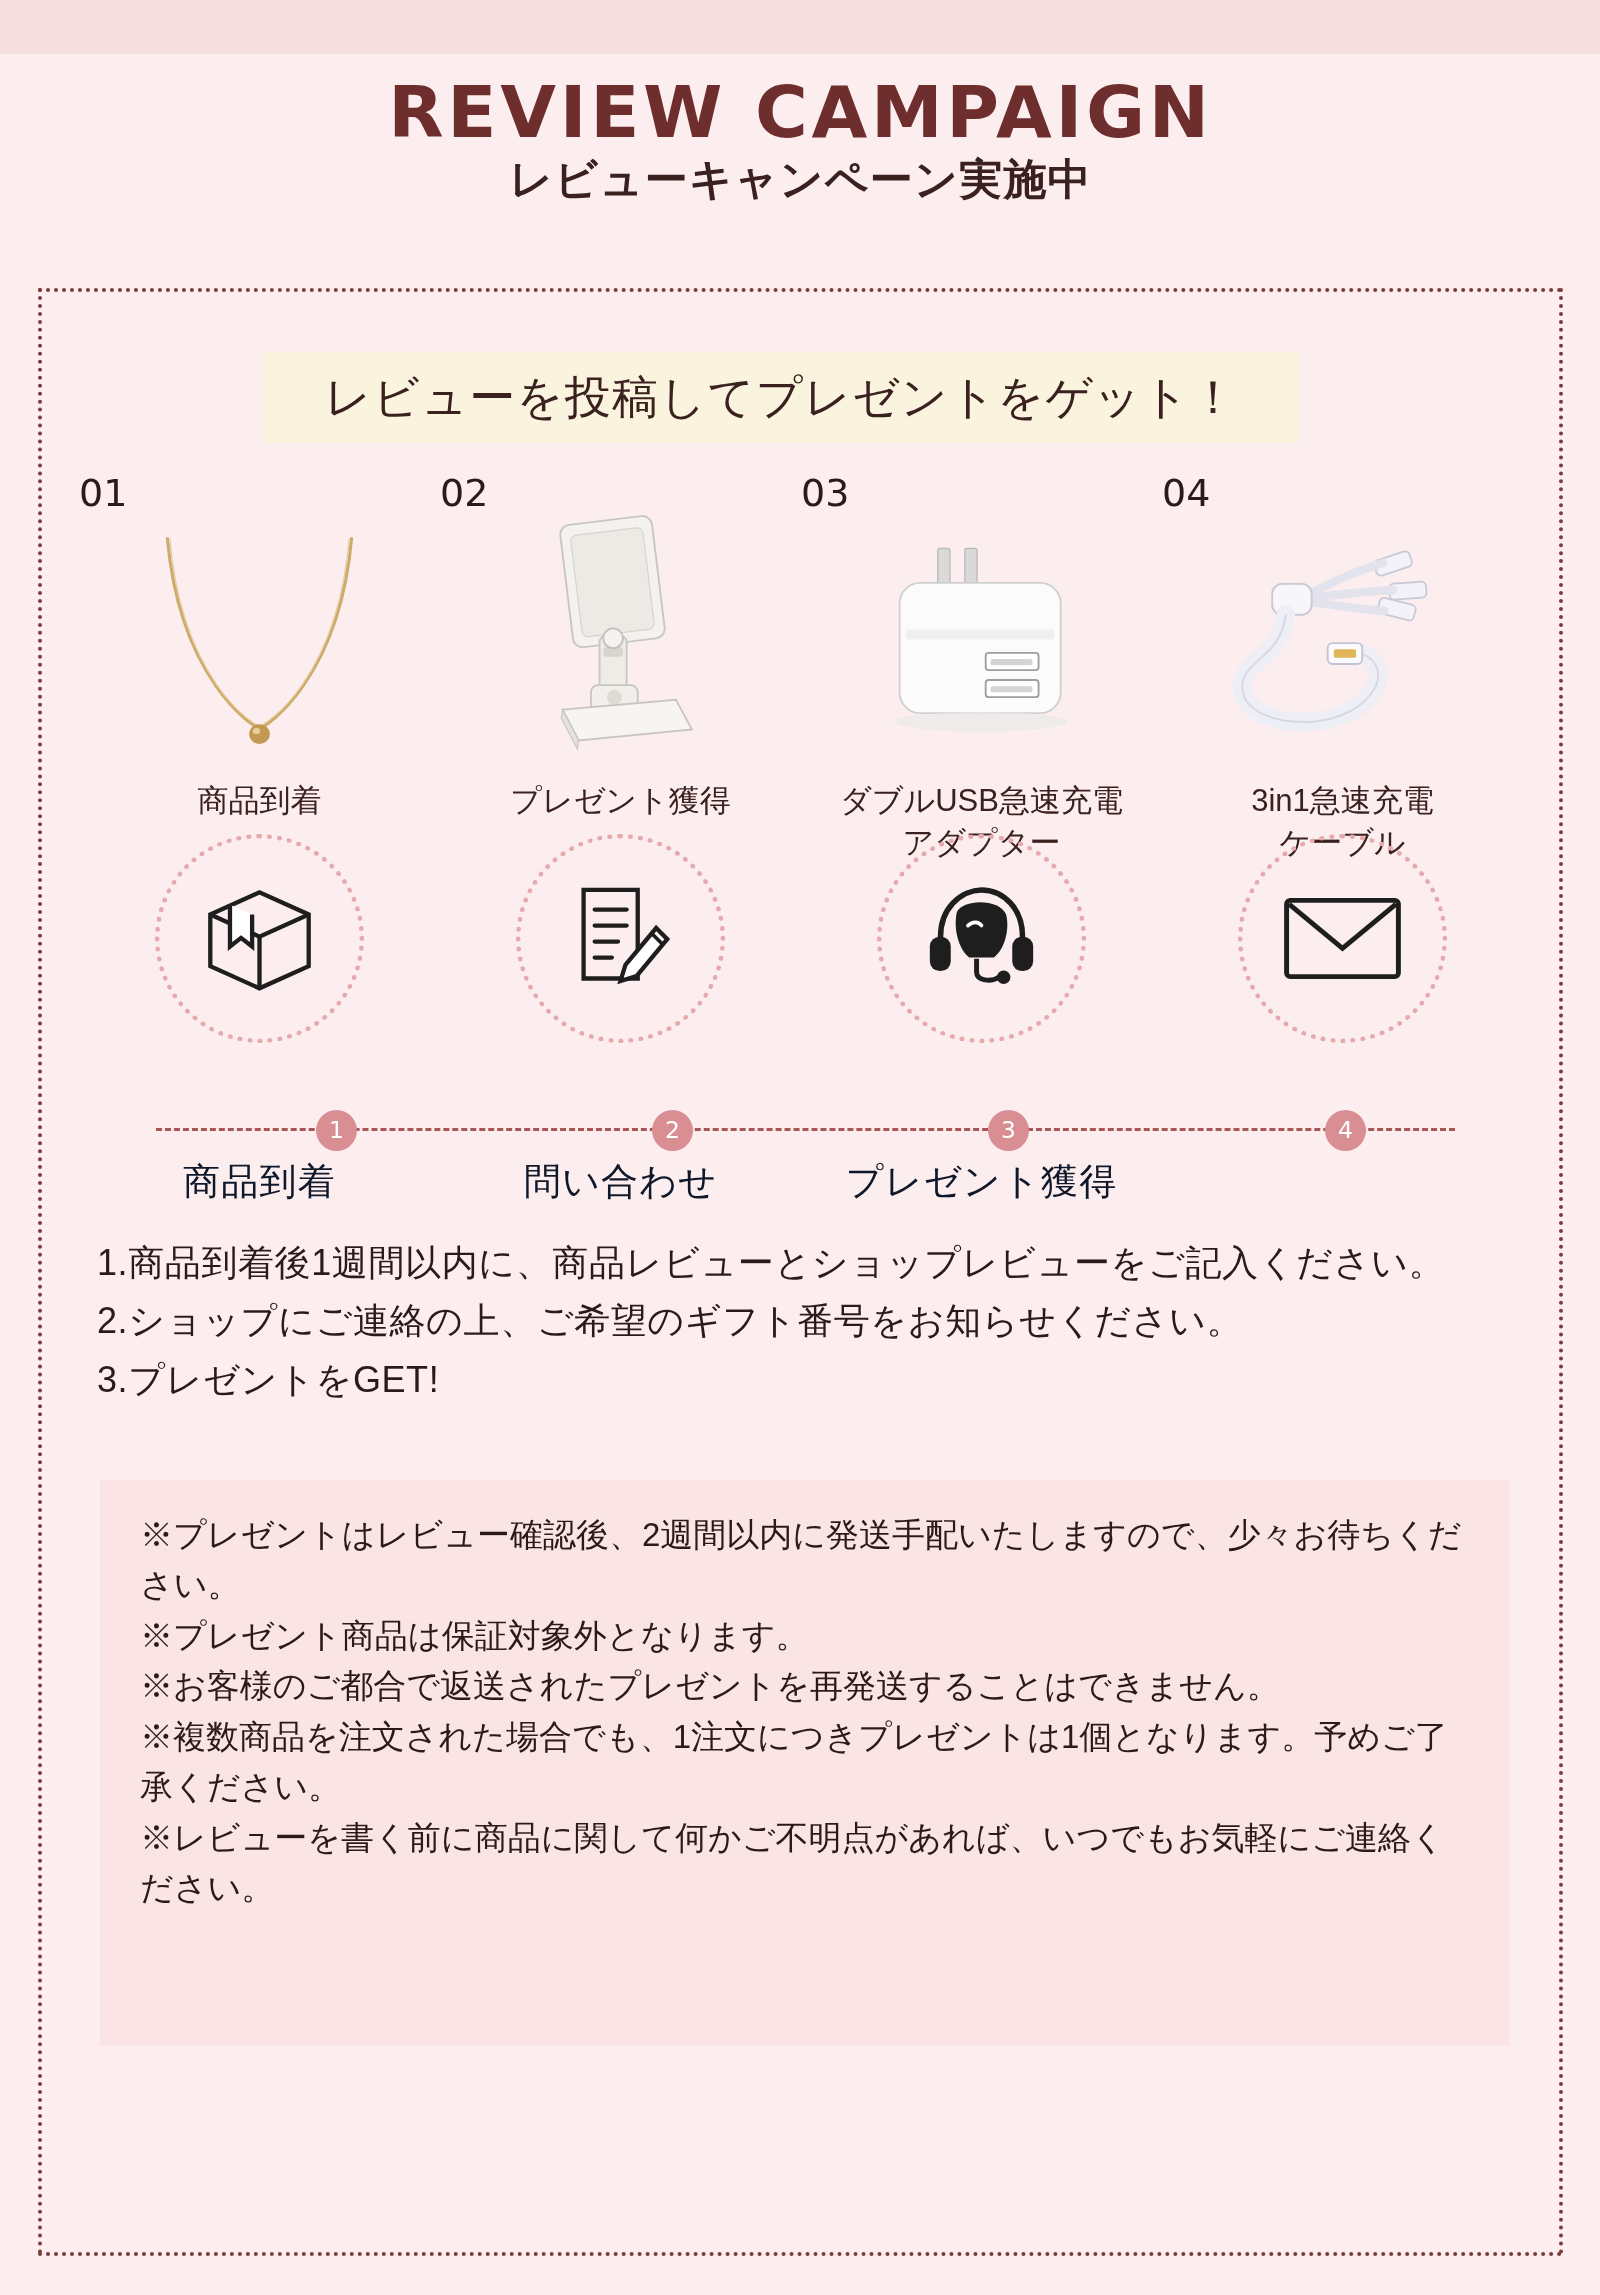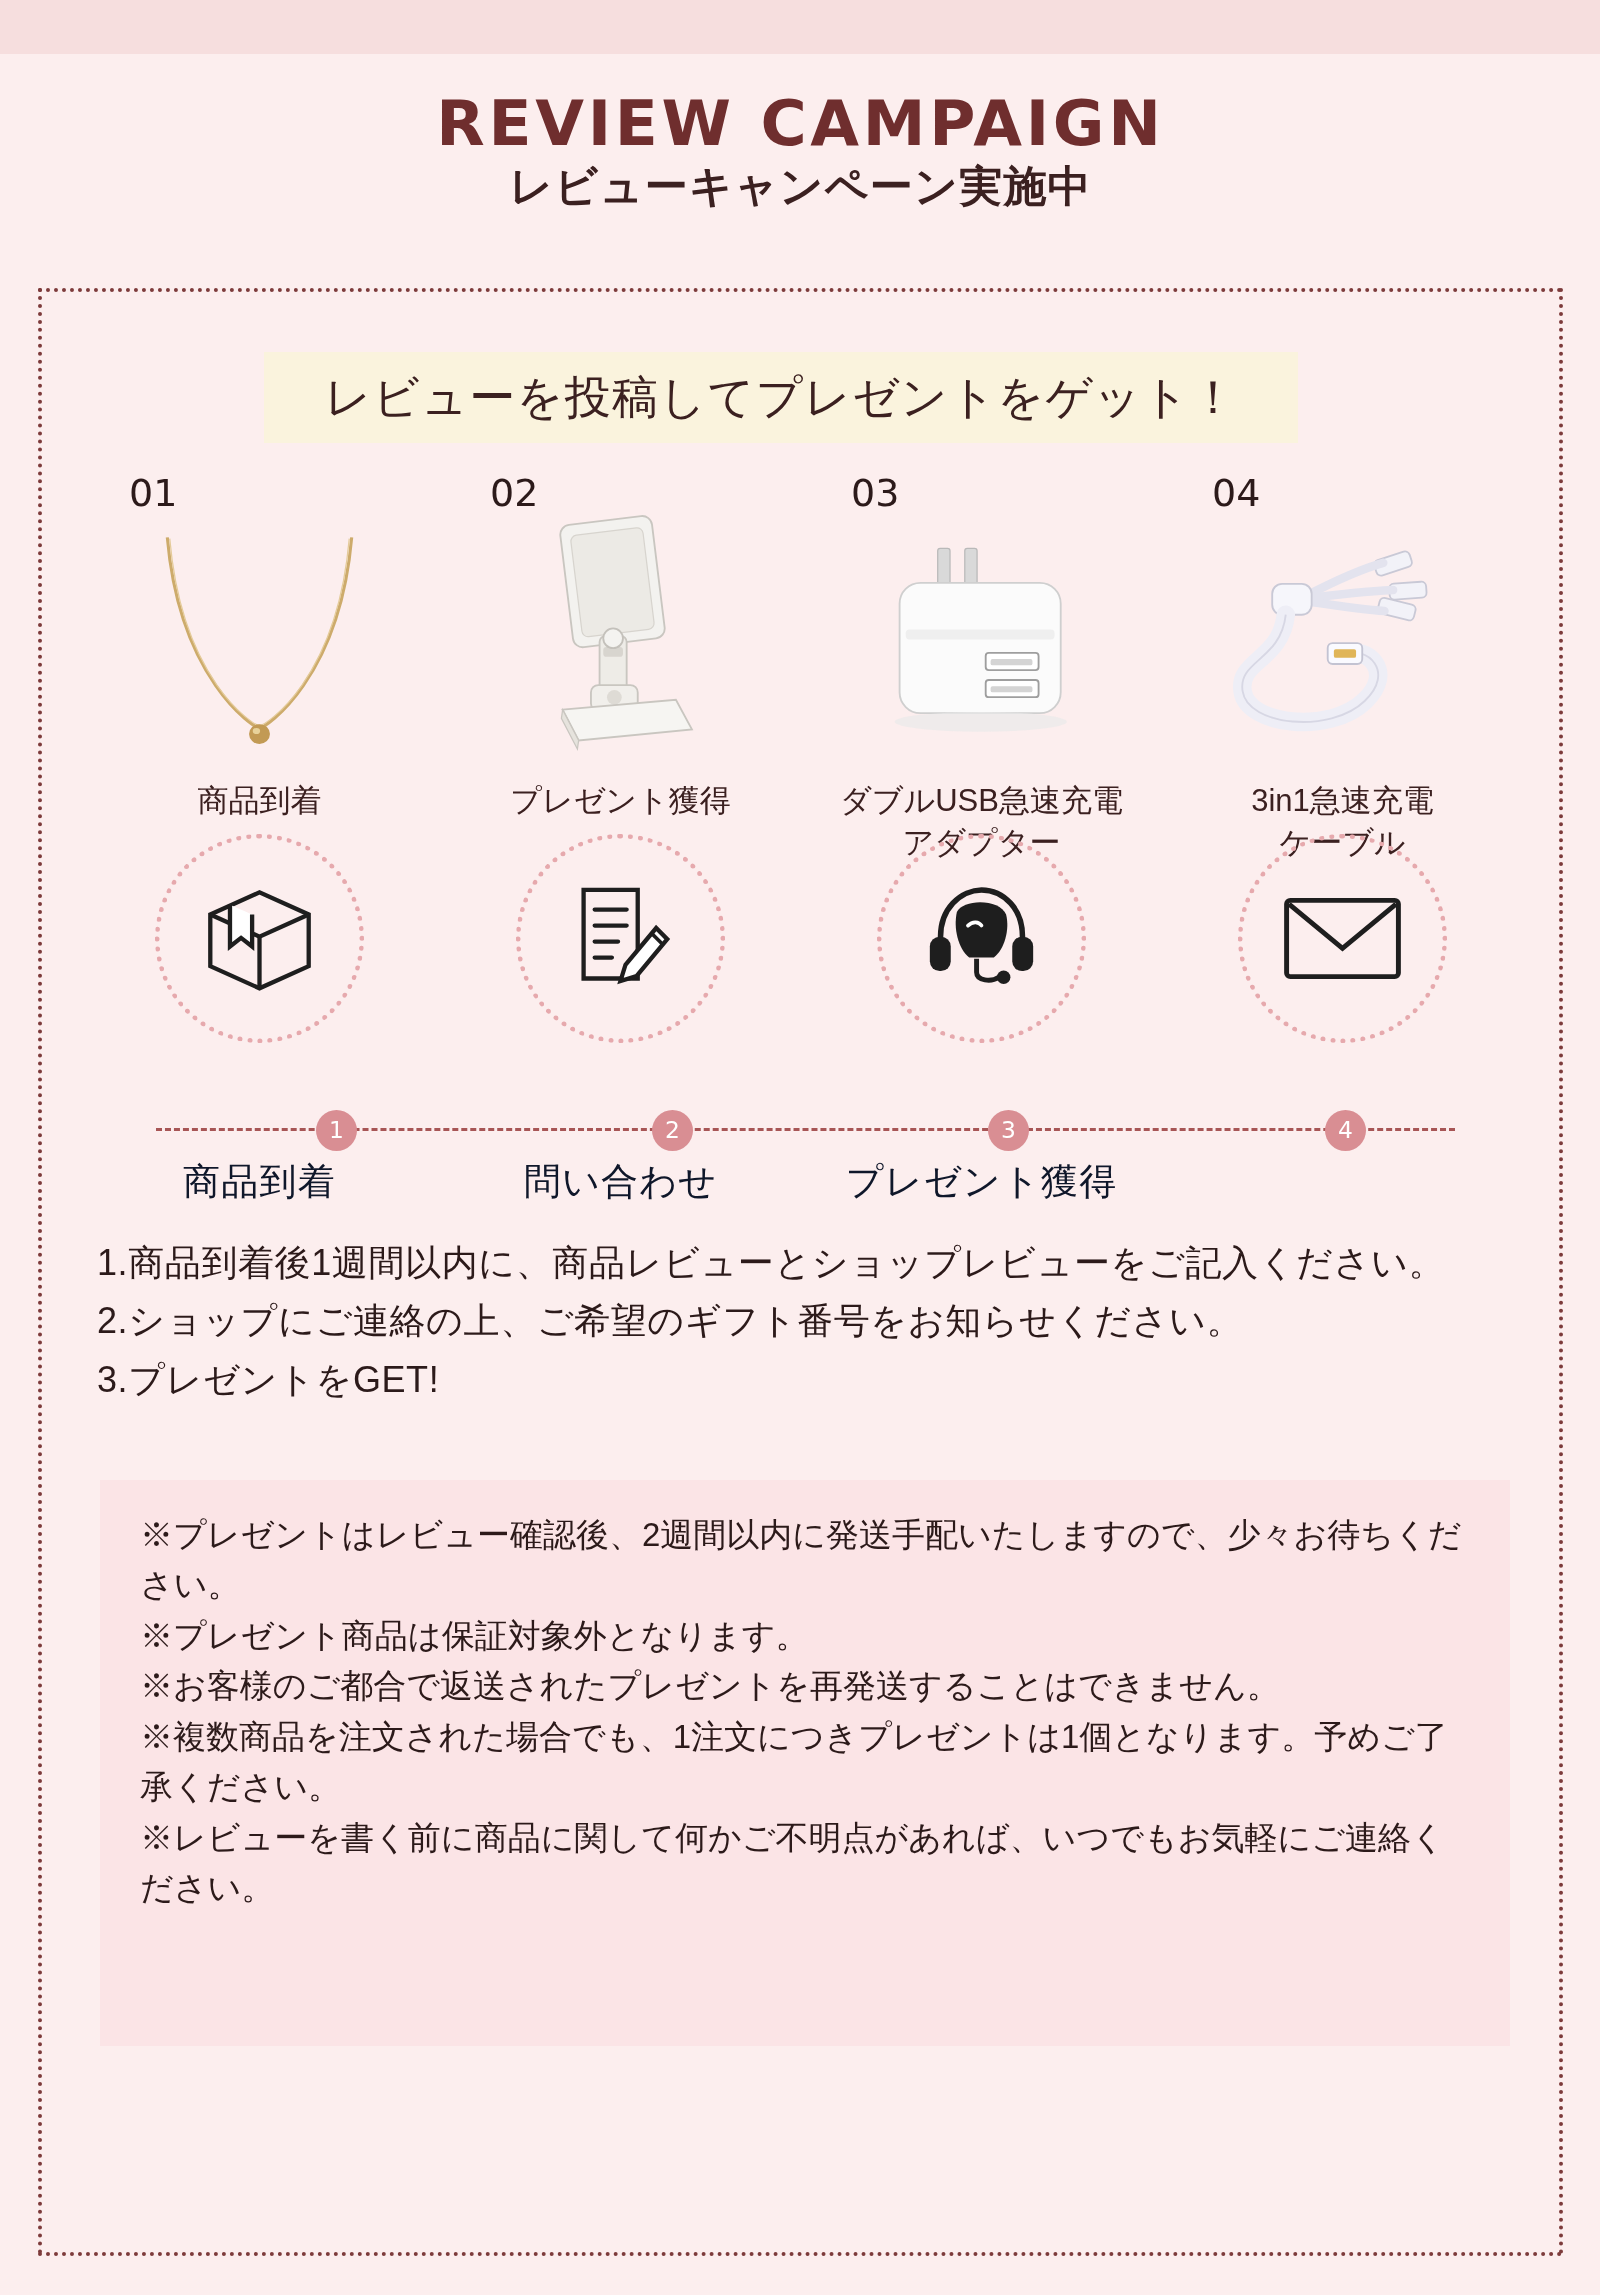--- a/index.html
+++ b/index.html
@@ -25,27 +25,26 @@
   .topstripe {
     height: 54px;
     background: #f6dede;
     width: 100%;
   }
   .header {
     text-align: center;
     padding-top: 22px;
   }
   .header h1 {
-    font-size: 63px;
+    font-size: 72px;
     letter-spacing: 3.7px;
     color: #6f2e2e;
     font-weight: bold;
     line-height: 1.0;
     font-family: "DejaVu Sans", sans-serif;
-    margin-top: 16px;
   }
   .header h2 {
     font-size: 43px;
     color: #3b2020;
     font-weight: bold;
     margin-top: 3px;
     letter-spacing: 1.2px;
   }
 
   
@@ -85,21 +84,20 @@
     width: 1447px;
     display: flex;
   }
   .gift {
     width: 361px;
     position: relative;
   }
   .gift .num {
     font-size: 38px;
     color: #2c1a1a;
-    margin-left: 50px;
     font-family: "DejaVu Sans", sans-serif;
   }
   .gift .art {
     height: 265px;
     display: flex;
     align-items: center;
     justify-content: center;
     position: relative;
   }
   .gift .cap {

